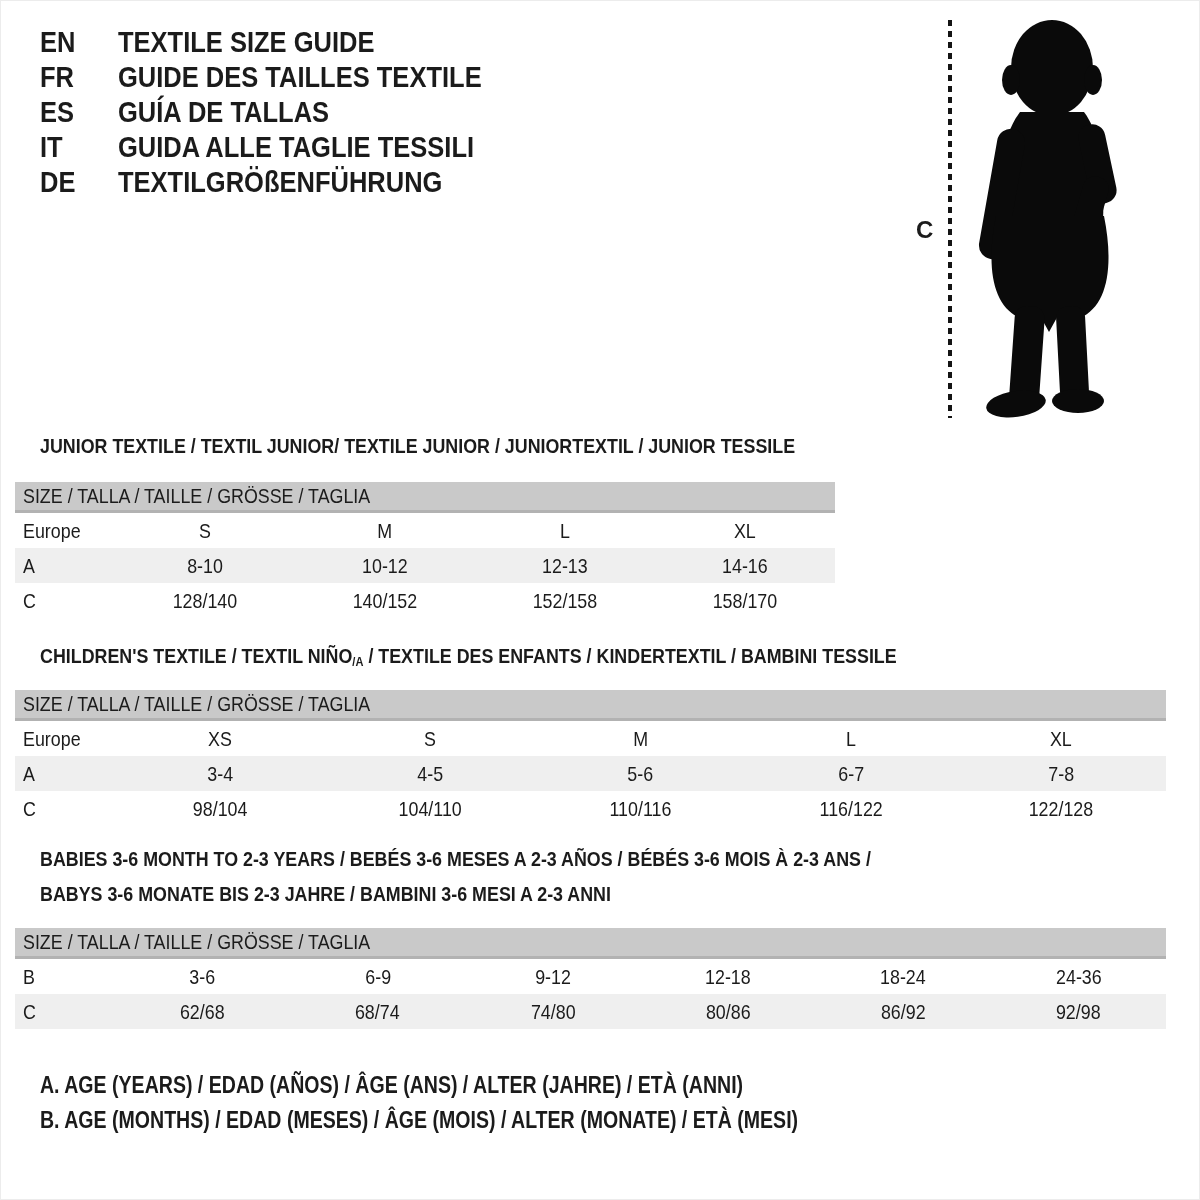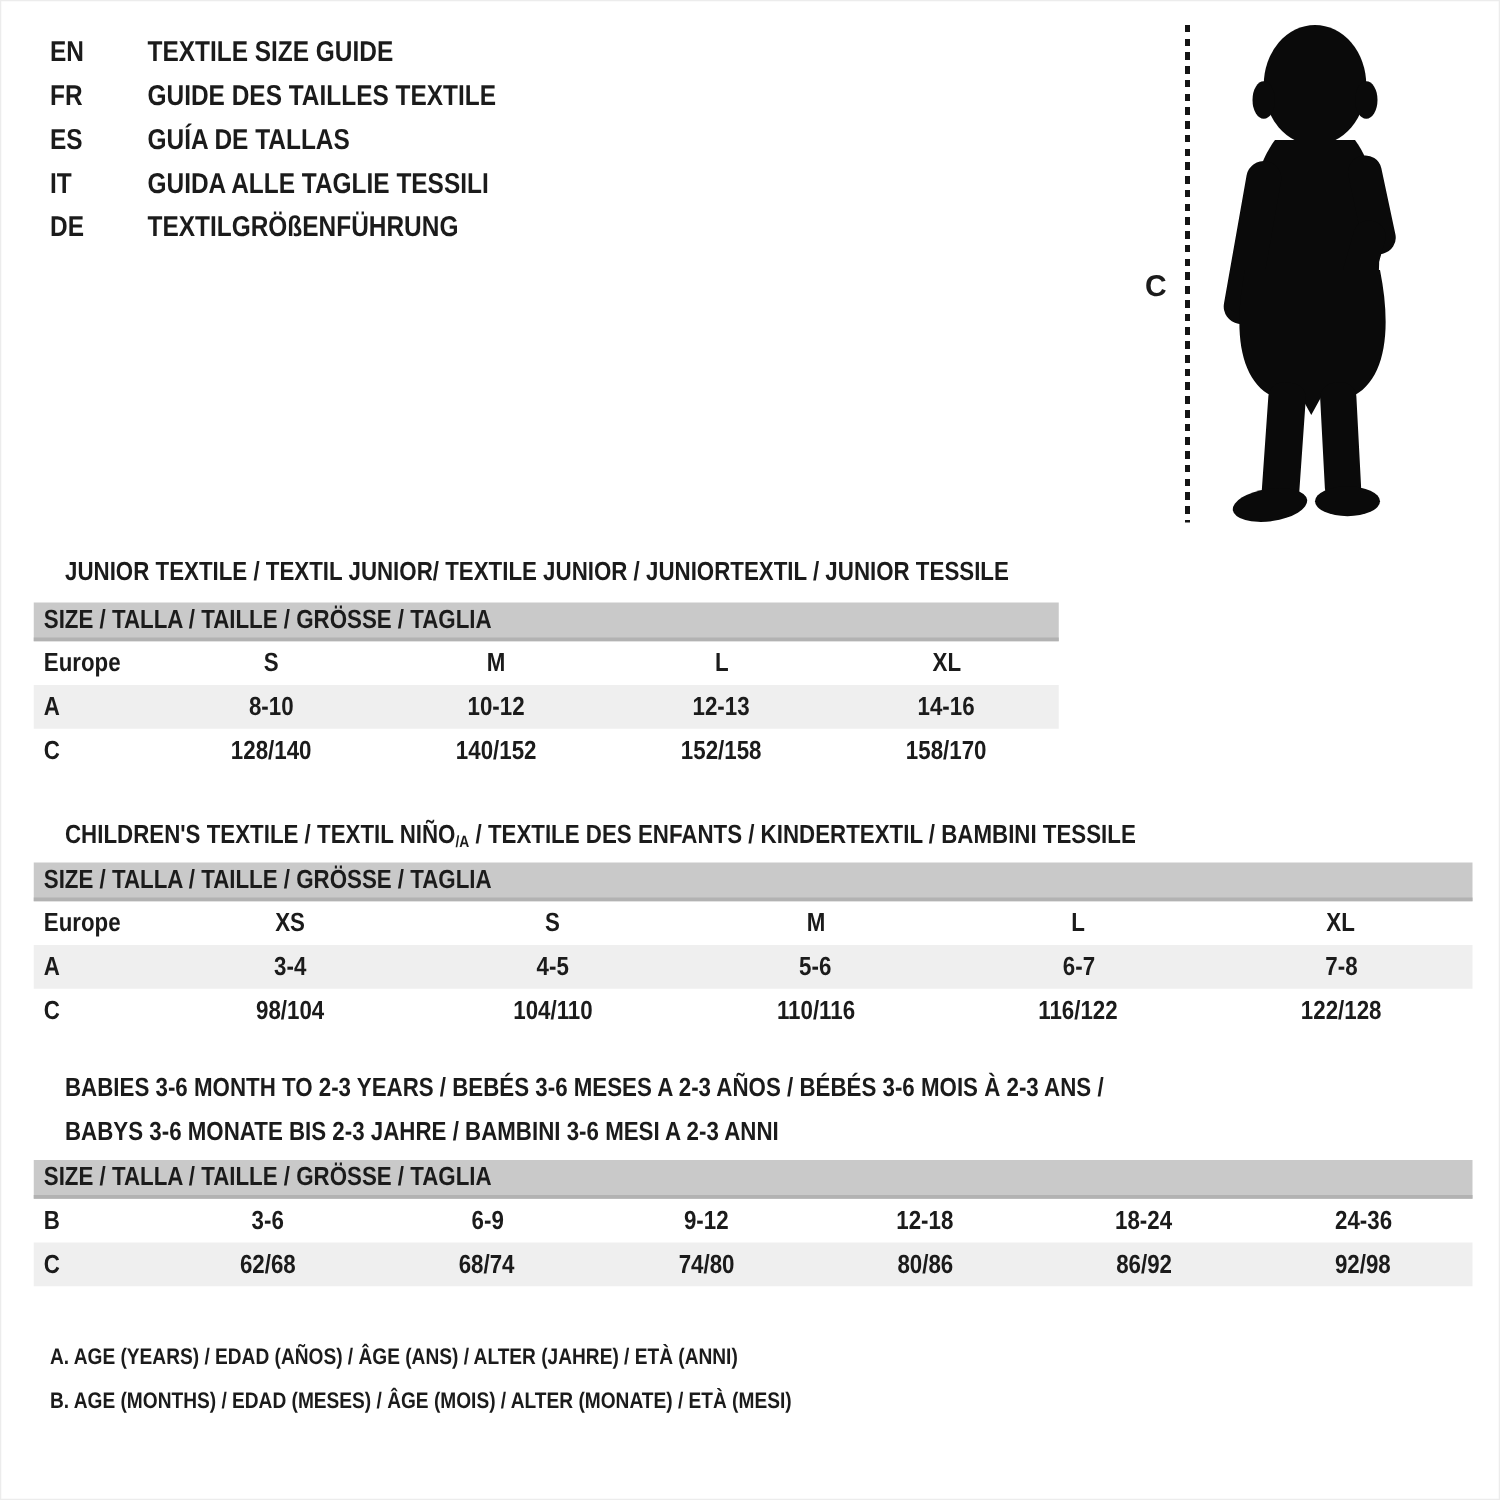--- a/index.html
+++ b/index.html
@@ -8,47 +8,47 @@
     font-family:"Liberation Sans", sans-serif;
     color:#1b1b1b;-webkit-font-smoothing:antialiased;
     position:relative;overflow:hidden;
   }
   .page{position:absolute;inset:0;box-shadow:inset 0 0 0 1px #ececec;}
   
   .cond{display:inline-block;transform:scaleX(0.85);transform-origin:50% 50%;white-space:nowrap;}
   .o-left .cond, .cond.o-left{transform-origin:0 50%;}
 
   
-  .lang-block{position:absolute;left:40px;top:24px;font-size:23px;font-weight:700;line-height:35px;}
+  .lang-block{position:absolute;left:40px;top:24px;font-size:30px;font-weight:700;line-height:35px;}
   .lang-row{display:flex;}
   .lang-code{width:78px;}
   
   .dash-line{position:absolute;left:948px;top:20px;width:4px;height:398px;
     background:repeating-linear-gradient(to bottom,#141414 0 6px,transparent 6px 11px);}
   .c-label{position:absolute;left:916px;top:216px;font-size:24px;font-weight:700;}
   .silhouette{position:absolute;left:962px;top:16px;width:176px;height:404px;}
 
   
-  .sec-title{position:absolute;left:40px;margin:12px;font-size:21px;font-weight:700;line-height:25px;}
+  .sec-title{position:absolute;left:40px;margin:0;font-size:21px;font-weight:700;line-height:25px;}
   .sec-title.two-line{line-height:35px;}
   .sub{font-size:0.62em;vertical-align:-0.25em;}
 
   
-  .sizetable{position:absolute;left:27px;font-size:21px;font-weight:700;}
+  .sizetable{position:absolute;left:15px;font-size:21px;font-weight:400;}
   .sizetable.w-junior{width:820px;}
   .sizetable.w-wide{width:1151px;}
   .thead{height:31px;background:#c9c9c9;border-bottom:3px solid #b2b2b2;
     display:flex;align-items:center;padding-left:8px;box-sizing:border-box;}
   .trow{height:35px;display:flex;align-items:center;}
   .trow.shaded{background:#efefef;}
   .tlabel{width:100px;padding-left:8px;box-sizing:border-box;text-align:left;}
   .tcell{flex:1;text-align:center;}
 
   
-  .notes{position:absolute;left:40px;top:1068px;font-size:18px;font-weight:700;line-height:35px;}
+  .notes{position:absolute;left:40px;top:1068px;font-size:23px;font-weight:700;line-height:35px;}
 </style>
 </head>
 <body>
 
 <div class="page">
 
   <div class="lang-block">
     <div class="lang-row">
       <span class="lang-code o-left"><span class="cond o-left">EN</span></span>
       <span class="o-left"><span class="cond o-left">TEXTILE SIZE GUIDE</span></span>

